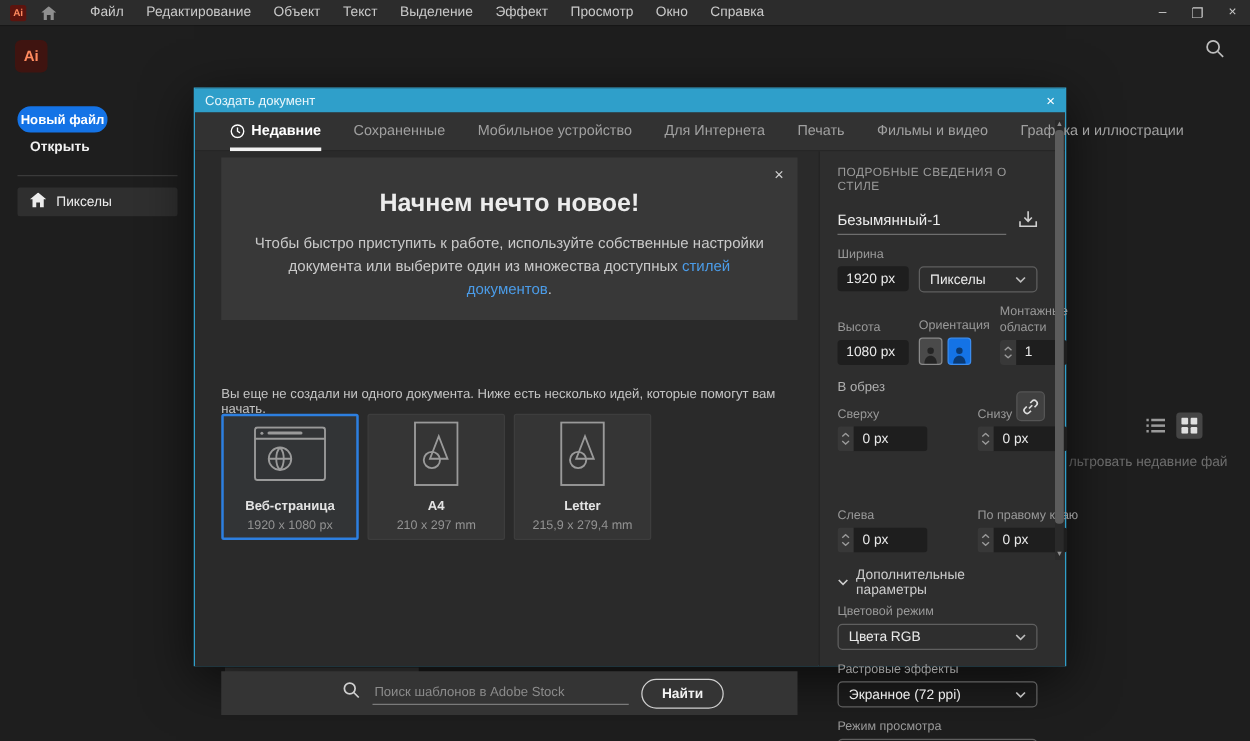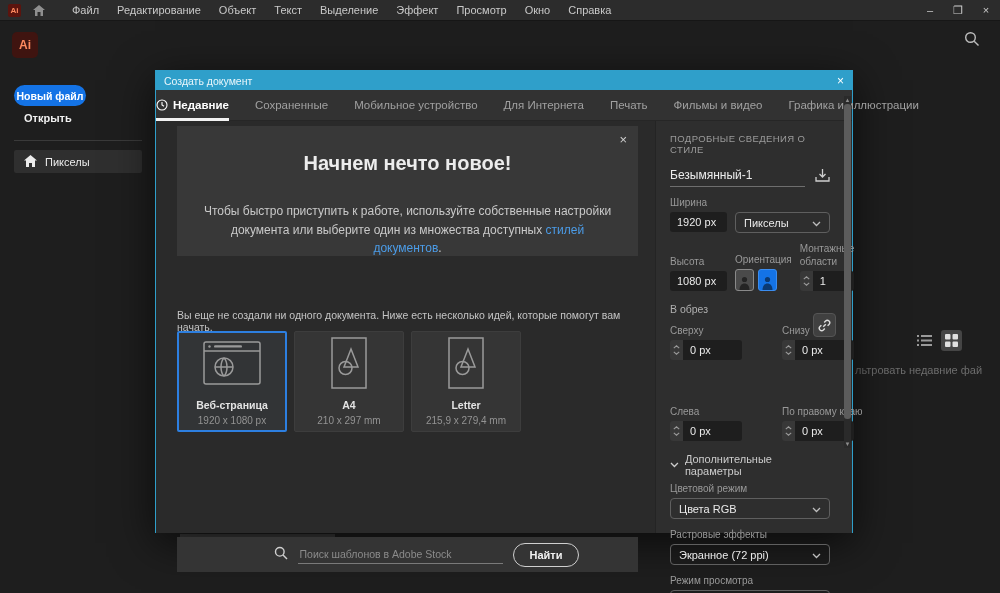--- a/index.html
+++ b/index.html
@@ -27,30 +27,30 @@
   .view-btn.sel { background:#454545; }
   .filter-cut { position:absolute; left:855px; top:364px; color:#6d6d6d; font-size:11px; white-space:nowrap; overflow:hidden; width:140px; }
   .thumb-edge { position:absolute; left:180px; top:534px; width:155px; height:11px; background:#3b3b3b; border-radius:0 0 3px 3px; }
   .recent-name { position:absolute; left:200px; top:545px; font-size:11px; color:#d6d6d6; }
   .recent-time { position:absolute; left:200px; top:561px; font-size:10px; color:#8a8a8a; }
 
   
   .dialog { position:absolute; left:155px; top:70px; width:698px; height:463px; background:#2b2b2b; border:1px solid #2f9fca; box-shadow:0 10px 40px rgba(0,0,0,.65); z-index:10; }
   .dlg-titlebar { height:19px; background:#2f9fca; display:flex; align-items:center; padding:0 8px; font-size:10.5px; color:#e9f6fb; }
   .dlg-close { margin-left:auto; color:#fff; font-size:12px; cursor:pointer; line-height:1; }
-  .tabbar { height:31px; background:#323232; display:flex; align-items:center; border-bottom:1px solid #262626; }
+  .tabbar { height:31px; background:#323232; display:flex; align-items:center; padding-left:28px; border-bottom:1px solid #262626; }
   .tab { position:relative; height:31px; display:flex; align-items:center; gap:5px; margin-right:26px; font-size:11.5px; color:#a0a0a0; cursor:pointer; white-space:nowrap; }
   .tab.active { color:#fff; font-weight:bold; }
   .tab.active::after { content:""; position:absolute; left:0; right:0; bottom:0; height:2.5px; background:#f2f2f2; }
 
   .dlg-left { position:absolute; left:0; top:50px; width:499px; height:412px; background:#2a2a2a; }
   .banner { position:absolute; left:21px; top:5px; width:461px; height:130px; background:#383838; }
   .banner-close { position:absolute; right:11px; top:7px; color:#cfcfcf; font-size:13px; cursor:pointer; line-height:1; }
   .banner h1 { margin-top:26px; text-align:center; font-size:20px; font-weight:bold; color:#ececec; }
-  .banner p { margin:27px auto 0; width:420px; text-align:center; font-size:12px; line-height:1.55; color:#c9c9c9; }
+  .banner p { margin:10px auto 0; width:420px; text-align:center; font-size:12px; line-height:1.55; color:#c9c9c9; }
   .banner a { color:#4b9ce8; text-decoration:none; cursor:pointer; }
   .hint { position:absolute; left:21px; top:188px; font-size:10.5px; color:#c4c4c4; }
   .cards { position:absolute; left:21px; top:210px; display:flex; gap:7px; }
   .card { width:110px; height:101px; background:#353535; border:1px solid #3d3d3d; border-radius:2px; display:flex; flex-direction:column; align-items:center; justify-content:center; cursor:pointer; }
   .card.sel { border:2px solid #2d7fe0; background:#323436; }
   .card-icon { height:52px; display:flex; align-items:center; justify-content:center; color:#9a9a9a; }
   .card-name { margin-top:10px; font-size:10.5px; font-weight:bold; color:#e3e3e3; }
   .card-size { margin-top:4px; font-size:10px; color:#939393; }
   .stock-bar { position:absolute; left:21px; top:416px; width:461px; height:35px; background:#343434; display:flex; align-items:center; justify-content:center; gap:10px;padding-left:38px; }
   .stock-input { width:205px; background:transparent; border:none; border-bottom:1px solid #7a7a7a; color:#cfcfcf; font-size:10.5px; padding:2px 2px 3px; font-family:inherit; outline:none; }

